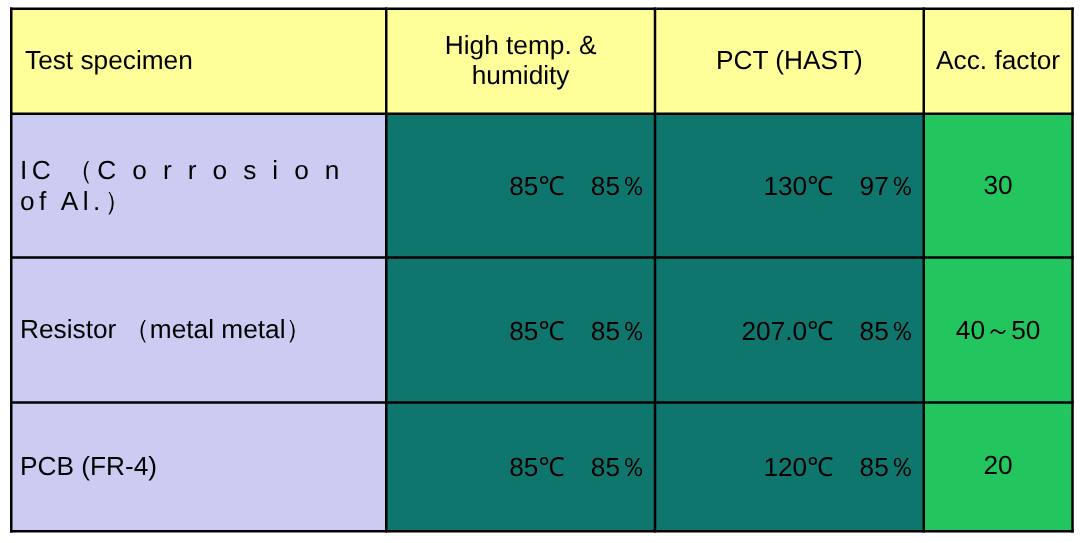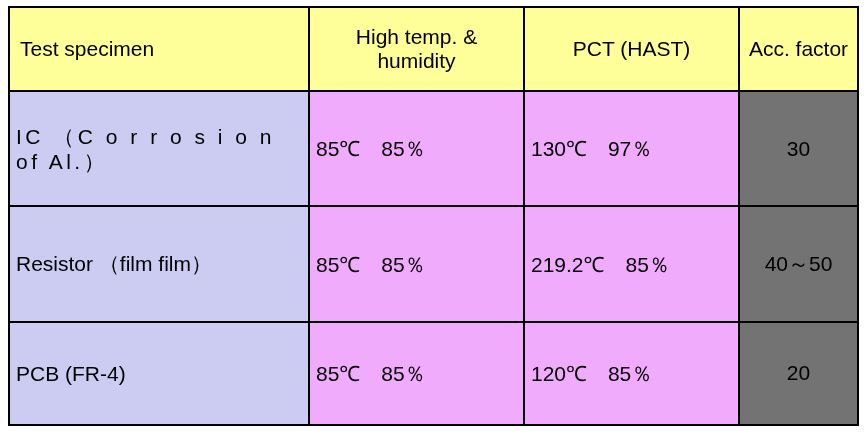--- a/index.html
+++ b/index.html
@@ -56,27 +56,27 @@
   
   td.specimen {
     background: #ccccf2;
     text-align: left;
     padding-left: 10px;
     line-height: 1.2;
     font-size: 21px;
     margin-top: 12px;
   }
   td.cond {
-    background: #f0abfc;
-    text-align: left;
+    background: #0f766e;
+    text-align: right;
     font-size: 22px;
     white-space: pre;
   }
   td.acc {
-    background: #737373;
+    background: #22c55e;
     text-align: center;
     font-size: 22px;
   }
   .pct-wrap {
     display: inline-block;
     max-width: 100%;
   }
   tbody tr { height: 68px; }
   tbody tr.row-ic { height: 76px; }
   tbody tr.row-resistor { height: 76px; }
@@ -103,23 +103,23 @@
       </tr>
     </thead>
     <tbody>
       <tr class="row-ic">
         <td class="specimen sp-wide">IC （C o r r o s i o n  of Al.）</td>
         <td class="cond">85℃　85％</td>
         <td class="cond">130℃　97％</td>
         <td class="acc">30</td>
       </tr>
       <tr class="row-resistor">
-        <td class="specimen">Resistor （film film）</td>
+        <td class="specimen">Resistor （metal metal）</td>
         <td class="cond">85℃　85％</td>
-        <td class="cond"><span class="pct-wrap">219.2℃　85％</span></td>
+        <td class="cond"><span class="pct-wrap">207.0℃　85％</span></td>
         <td class="acc">40～50</td>
       </tr>
       <tr>
         <td class="specimen">PCB (FR-4)</td>
         <td class="cond">85℃　85％</td>
         <td class="cond">120℃　85％</td>
         <td class="acc">20</td>
       </tr>
     </tbody>
   </table>

